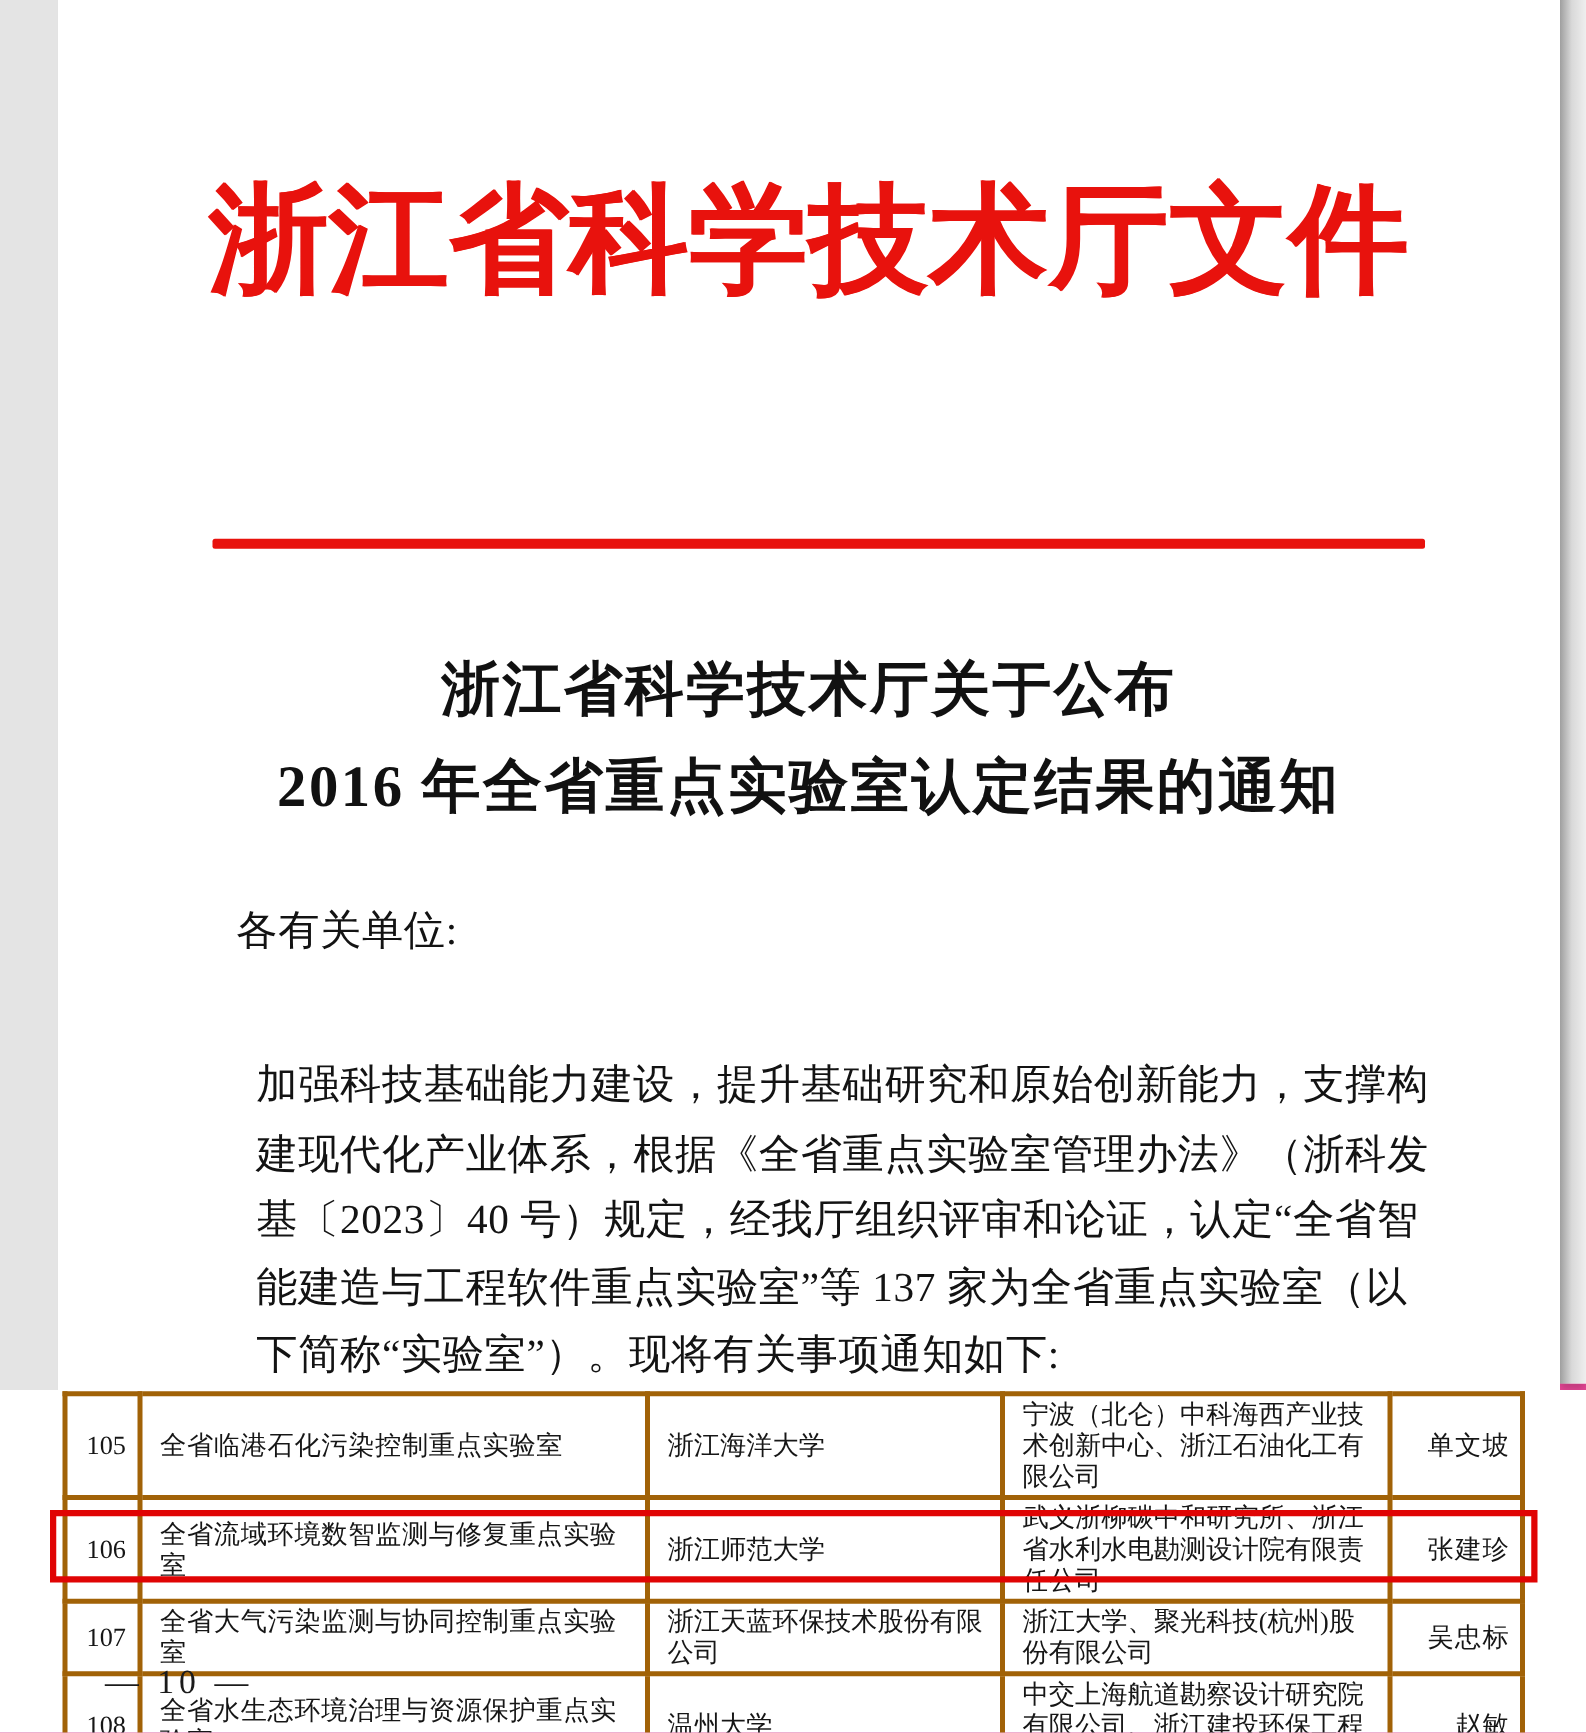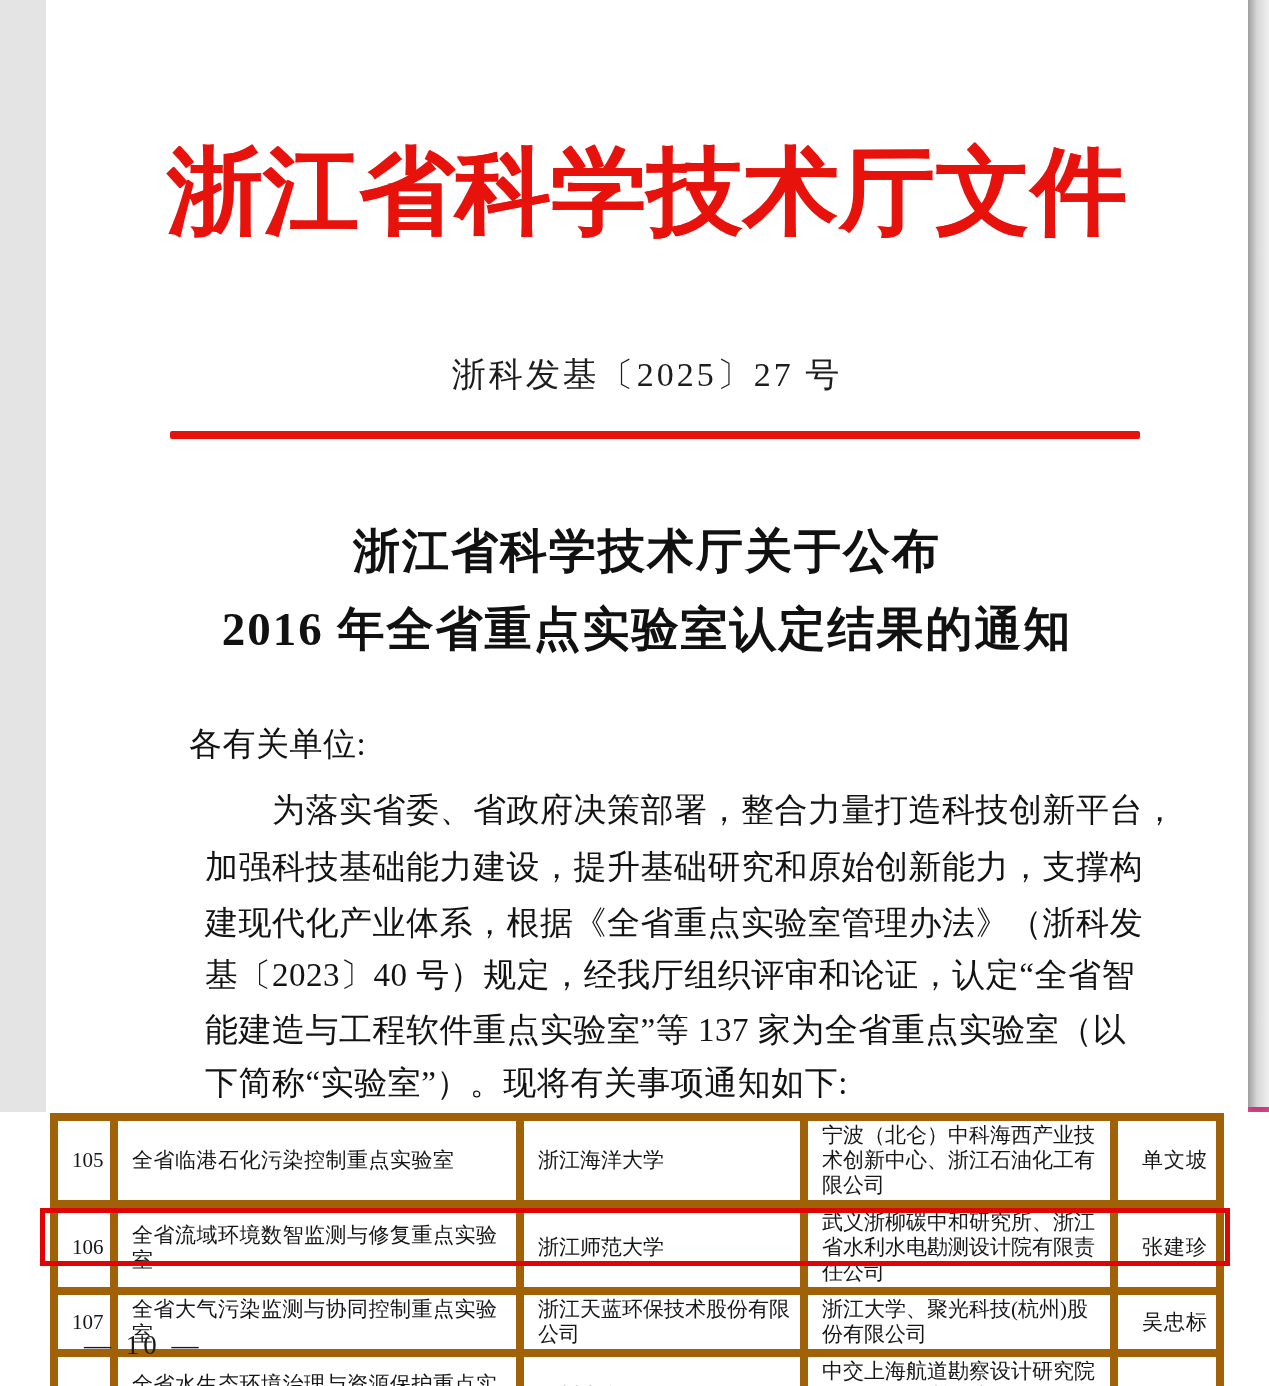--- a/index.html
+++ b/index.html
@@ -54,21 +54,21 @@
 
   
   .page-bottom{position:absolute;left:0;top:1112px;width:1269px;height:274px;background:#fff;}
 
   table.labs{
     position:absolute;left:50px;top:1px;width:1166px;
     border-collapse:collapse;table-layout:fixed;
     font-size:21px;color:#161616;
   }
   table.labs td{
-    border:8px solid #a16207;overflow:hidden;
+    border:4px solid #a16207;overflow:hidden;
     padding:2px 8px 2px 14px;line-height:25px;
   }
   td.c-id{text-align:center;padding:2px 2px;}
   td.c-lab{padding-left:16px;letter-spacing:0.5px;}
   td.c-inst{padding-left:22px;letter-spacing:0;}
   td.c-part{padding-left:14px;line-height:26px;}
   td.c-dir{text-align:right;padding:2px 2px;letter-spacing:1px;}
   tr.r0{height:52px;} tr.r1{height:46px;} tr.r2{height:52px;} tr.r3{height:47px;}
 
   .highlight-box{
@@ -83,27 +83,25 @@
 </head>
 <body>
 
 <div class="stage">
 
   <div class="bg-left"></div>
   <div class="bg-right"></div>
 
   <div class="page-top">
     <h1 class="org-title">浙江省科学技术厅文件</h1>
-    <div class="doc-number">浙科发基〔2025〕27 号</div>
     <div class="red-rule"></div>
     <div class="notice-line l1">浙江省科学技术厅关于公布</div>
     <div class="notice-line l2">2016 年全省重点实验室认定结果的通知</div>
 
     <div class="body-text salutation">各有关单位:</div>
-    <div class="body-text bl0">为落实省委、省政府决策部署，整合力量打造科技创新平台，</div>
     <div class="body-text bl2">建现代化产业体系，根据《全省重点实验室管理办法》（浙科发</div>
     <div class="body-text bl1">加强科技基础能力建设，提升基础研究和原始创新能力，支撑构</div>
     <div class="body-text bl3">基〔2023〕40 号）规定，经我厅组织评审和论证，认定“全省智</div>
     <div class="body-text bl4">能建造与工程软件重点实验室”等 137 家为全省重点实验室（以</div>
     <div class="body-text bl5">下简称“实验室”）。现将有关事项通知如下:</div>
   </div>
 
   <div class="page-bottom">
     <table class="labs">
       <colgroup>

